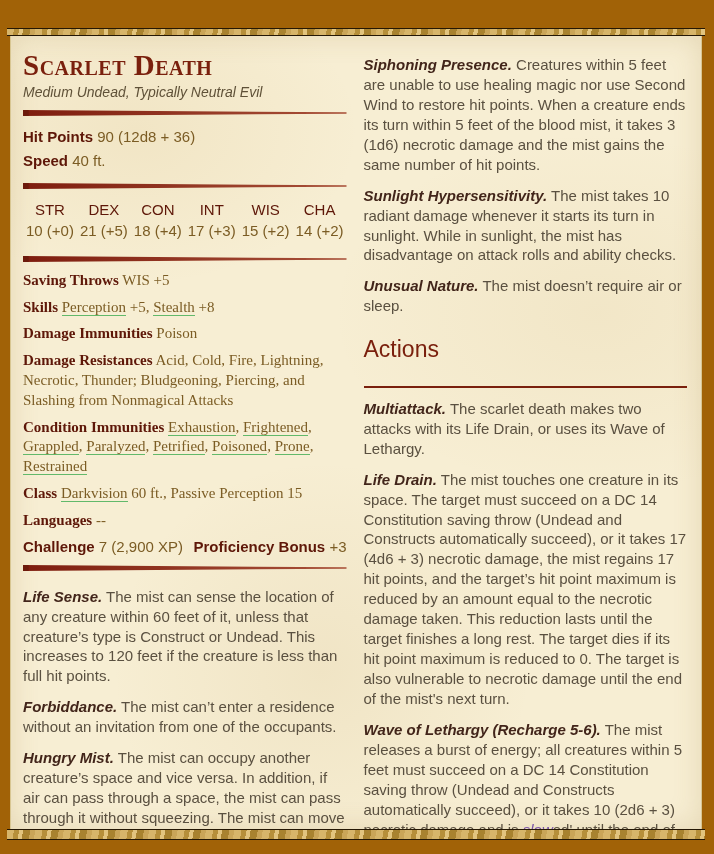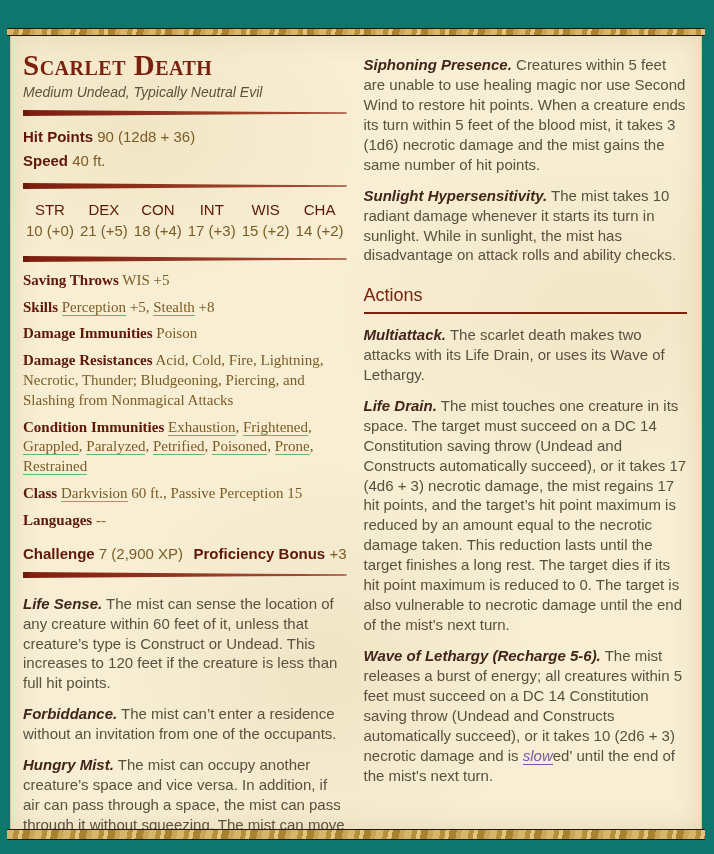--- a/index.html
+++ b/index.html
@@ -4,21 +4,21 @@
 <style>
   * { box-sizing: border-box; }
   html,body { margin:0; padding:0; }
   body {
     font-family: "Liberation Sans", "DejaVu Sans", sans-serif;
     background:#ffffff;
   }
   .page {
     position:relative;
     width:714px; height:854px;
-    background:#0f766e;
+    background:#a16207;
     overflow:hidden;
   }
   .statblock {
     position:absolute;
     left:10px; top:28px;
     width:692px; height:812px;
     display:flex; flex-direction:column;
   }
   .wood-bar {
     height:8px;
@@ -73,44 +73,44 @@
   .abilities { display:flex; padding:2px 0 4px 0; }
   .ability { flex:1 1 0; text-align:center; }
   .ability .ab-name { font-weight:400; font-size:15px; color:#5e1708; line-height:1.35; }
   .ability .ab-score { font-size:15px; color:#7b5c24; line-height:1.45; }
 
   .prop { font-size:15px; line-height:1.32; color:#7b5c24; margin:7px 0;font-family:Liberation Serif, serif; }
   .prop b { color:#5e1708; font-weight:700; }
 
   .challenge-row {
     display:flex; justify-content:space-between;
-    font-size:15px; color:#7b5c24; margin:14px 0 2px 0;
+    font-size:15px; color:#7b5c24; margin:7px 0 2px 0;
   }
   .challenge-row b { color:#5e1708; font-weight:700; }
 
   .trait { font-size:15px; line-height:1.33; color:#5a5040; margin:11px 0; }
   .trait .tname { font-weight:700; font-style:italic; color:#42251a; }
 
   .lnk {
     color:inherit;
     border-bottom:1.5px solid #62b96a;
     cursor:pointer;
   }
   .lnk.spell {
     color:#7b55a8;
     font-style:italic;
     border-bottom:1px solid #7b55a8;
   }
 
   .section-heading {
-    font-size:18px;
+    font-size:23px;
     font-weight:400;
     color:#7a200d;
     margin:20px 0 2px 0;
-    padding-bottom:5px;
+    padding-bottom:22px;
     border-bottom:2px solid #7a200d;
     line-height:1.2;
   }
 </style>
 </head>
 <body>
 
 <div class="page">
   <div class="statblock">
     <div class="wood-bar top"></div>
@@ -197,20 +197,21 @@
             <p class="trait"><span class="tname">Life Sense.</span><span> The mist can sense the location of any creature within 60 feet of it, unless that creature’s type is Construct or Undead. This increases to 120 feet if the creature is less than full hit points.</span></p>
             <p class="trait"><span class="tname">Forbiddance.</span><span> The mist can’t enter a residence without an invitation from one of the occupants.</span></p>
             <p class="trait"><span class="tname">Hungry Mist.</span><span> The mist can occupy another creature’s space and vice versa. In addition, if air can pass through a space, the mist can pass through it without squeezing. The mist can move through other creatures and objects as if they were difficult terrain. The mist takes 5 (1d10) force damage if they end their turn inside an object. A creature takes 5 (1d10) necrotic damage the first time a mist passes through them on a turn. The mist also gains 1 hp per hp inflicted this way.</span></p>
           </div>
       </div>
 
       <div class="col">
         <div id="traits-right">
             <p class="trait"><span class="tname">Siphoning Presence.</span><span> Creatures within 5 feet are unable to use healing magic nor use Second Wind to restore hit points. When a creature ends its turn within 5 feet of the blood mist, it takes 3 (1d6) necrotic damage and the mist gains the same number of hit points.</span></p>
             <p class="trait"><span class="tname">Sunlight Hypersensitivity.</span><span> The mist takes 10 radiant damage whenever it starts its turn in sunlight. While in sunlight, the mist has disadvantage on attack rolls and ability checks.</span></p>
+            <p class="trait"><span class="tname">Unusual Nature.</span><span> The mist doesn’t require air or sleep.</span></p>
           </div>
 
         <h2 class="section-heading">Actions</h2>
         <div id="actions-traits">
             <p class="trait"><span class="tname">Multiattack.</span><span> The scarlet death makes two attacks with its Life Drain, or uses its Wave of Lethargy.</span></p>
             <p class="trait"><span class="tname">Life Drain.</span><span> The mist touches one creature in its space. The target must succeed on a DC 14 Constitution saving throw (Undead and Constructs automatically succeed), or it takes 17 (4d6 + 3) necrotic damage, the mist regains 17 hit points, and the target’s hit point maximum is reduced by an amount equal to the necrotic damage taken. This reduction lasts until the target finishes a long rest. The target dies if its hit point maximum is reduced to 0. The target is also vulnerable to necrotic damage until the end of the mist's next turn.</span></p>
             <p class="trait"><span class="tname">Wave of Lethargy (Recharge 5-6).</span><span> The mist releases a burst of energy; all creatures within 5 feet must succeed on a DC 14 Constitution saving throw (Undead and Constructs automatically succeed), or it takes 10 (2d6 + 3) necrotic damage and is </span><span class="lnk spell">slow</span><span>ed' until the end of the mist's next turn.</span></p>
           </div>
 
       </div>

